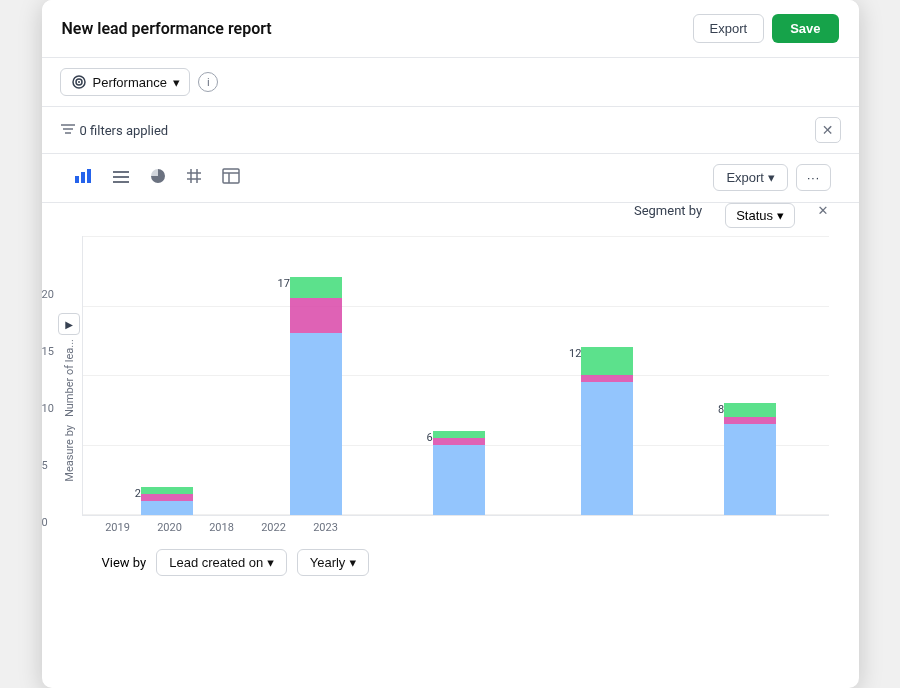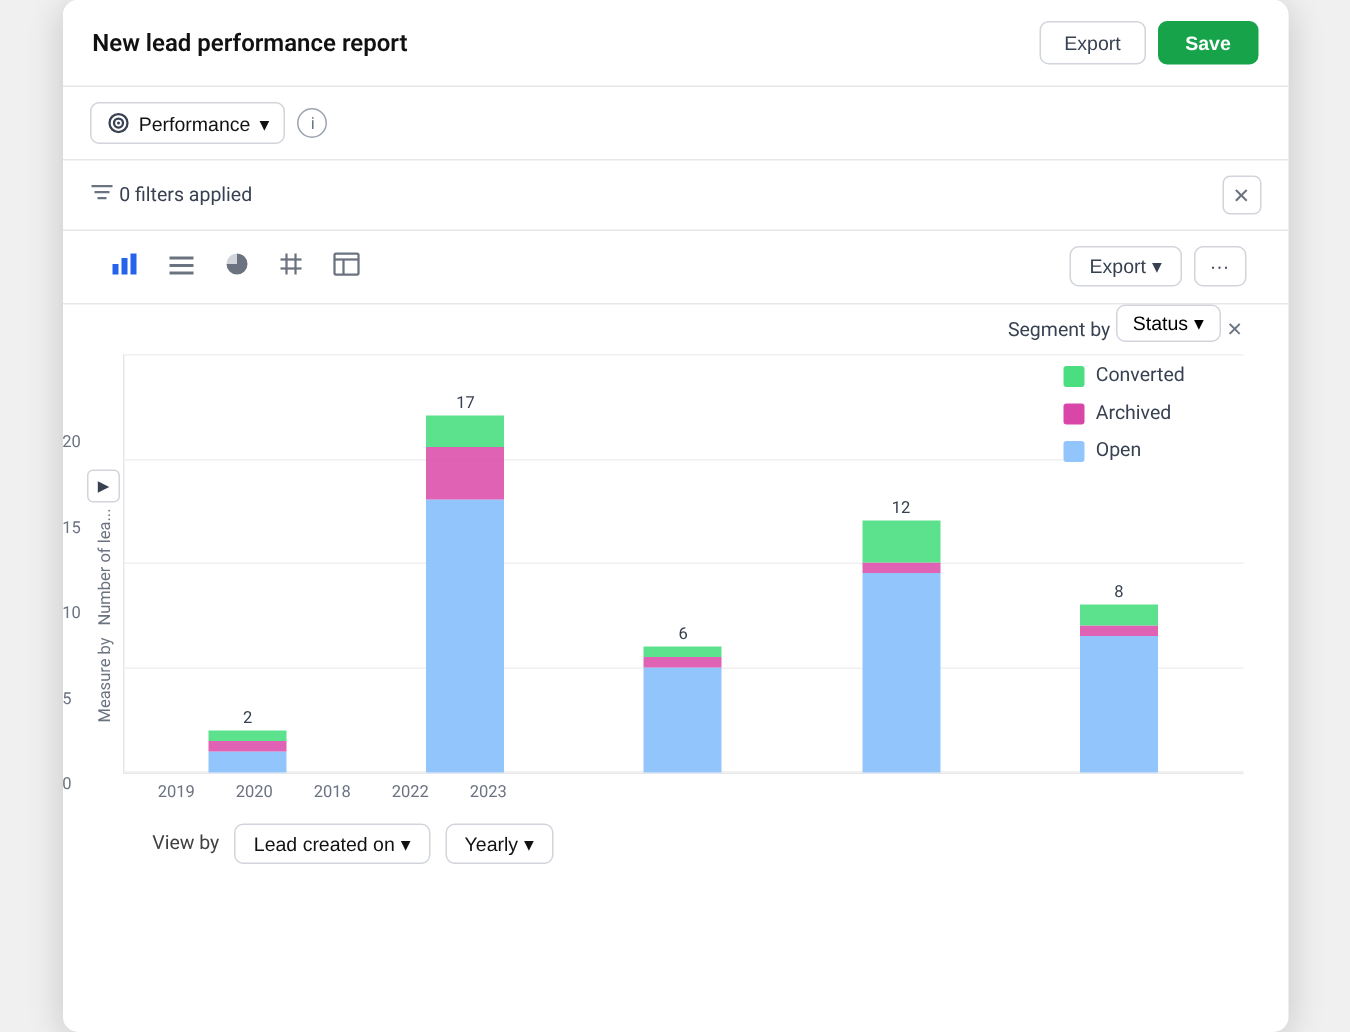--- a/index.html
+++ b/index.html
@@ -174,23 +174,23 @@
       cursor: pointer;
     }
     .y-label {
       font-size: 11px;
       color: #6b7280;
       text-align: left;
       margin-top: 44px;
     }
     .segment-by-row {
       display: flex;
-      align-items: flex-end;
+      align-items: flex-start;
       justify-content: flex-end;
-      gap: 4px;
+      gap: 23px;
       padding: 0 20px 8px 0;
     }
     .segment-label {
       font-size: 13px;
       color: #374151;
     }
     .segment-dropdown {
       display: flex;
       align-items: center;
       gap: 4px;
@@ -224,22 +224,21 @@
       flex-direction: column;
       justify-content: space-between;
       pointer-events: none;
     }
     .grid-line {
       border-top: 1px solid #f0f0f0;
       width: 100%;
     }
     .bar-group {
       display: flex;
-      flex-direction: column;
-      align-items: center;
+      flex-direction: row;
       gap: 0;
       position: relative;
       z-index: 1;
     }
     .bar-value {
       font-size: 11px;
       color: #374151;
       margin-bottom: 2px;
     }
     .bar-stack {
@@ -265,21 +264,21 @@
       width: 52px;
     }
     .view-by-row {
       display: flex;
       align-items: center;
       gap: 10px;
       padding: 12px 20px 16px 60px;
     }
     .view-by-label {
       font-size: 13px;
-      color: #404040;
+      color: #000000;
     }
     .view-by-dropdown {
       display: flex;
       align-items: center;
       gap: 4px;
       border: 1px solid #d1d5db;
       background: #fff;
       border-radius: 6px;
       padding: 5px 12px;
       font-size: 13px;
@@ -523,34 +522,20 @@
 
           <div class="x-labels">
             <span class="x-label">2019</span>
             <span class="x-label">2020</span>
             <span class="x-label">2018</span>
             <span class="x-label">2022</span>
             <span class="x-label">2023</span>
           </div>
         </div>
 
-        <div class="legend-area">
-          <div class="legend-item">
-            <div class="legend-dot" style="background:#4ade80;"></div>
-            <span>Converted</span>
-          </div>
-          <div class="legend-item">
-            <div class="legend-dot" style="background:#d946a8;"></div>
-            <span>Archived</span>
-          </div>
-          <div class="legend-item">
-            <div class="legend-dot" style="background:#93c5fd;"></div>
-            <span>Open</span>
-          </div>
-        </div>
       </div>
 
       <div class="view-by-row">
         <span class="view-by-label">View by</span>
         <button class="view-by-dropdown">
           <span>Lead created on</span>
           <span>▾</span>
         </button>
         <button class="view-by-dropdown">
           <span>Yearly</span>

